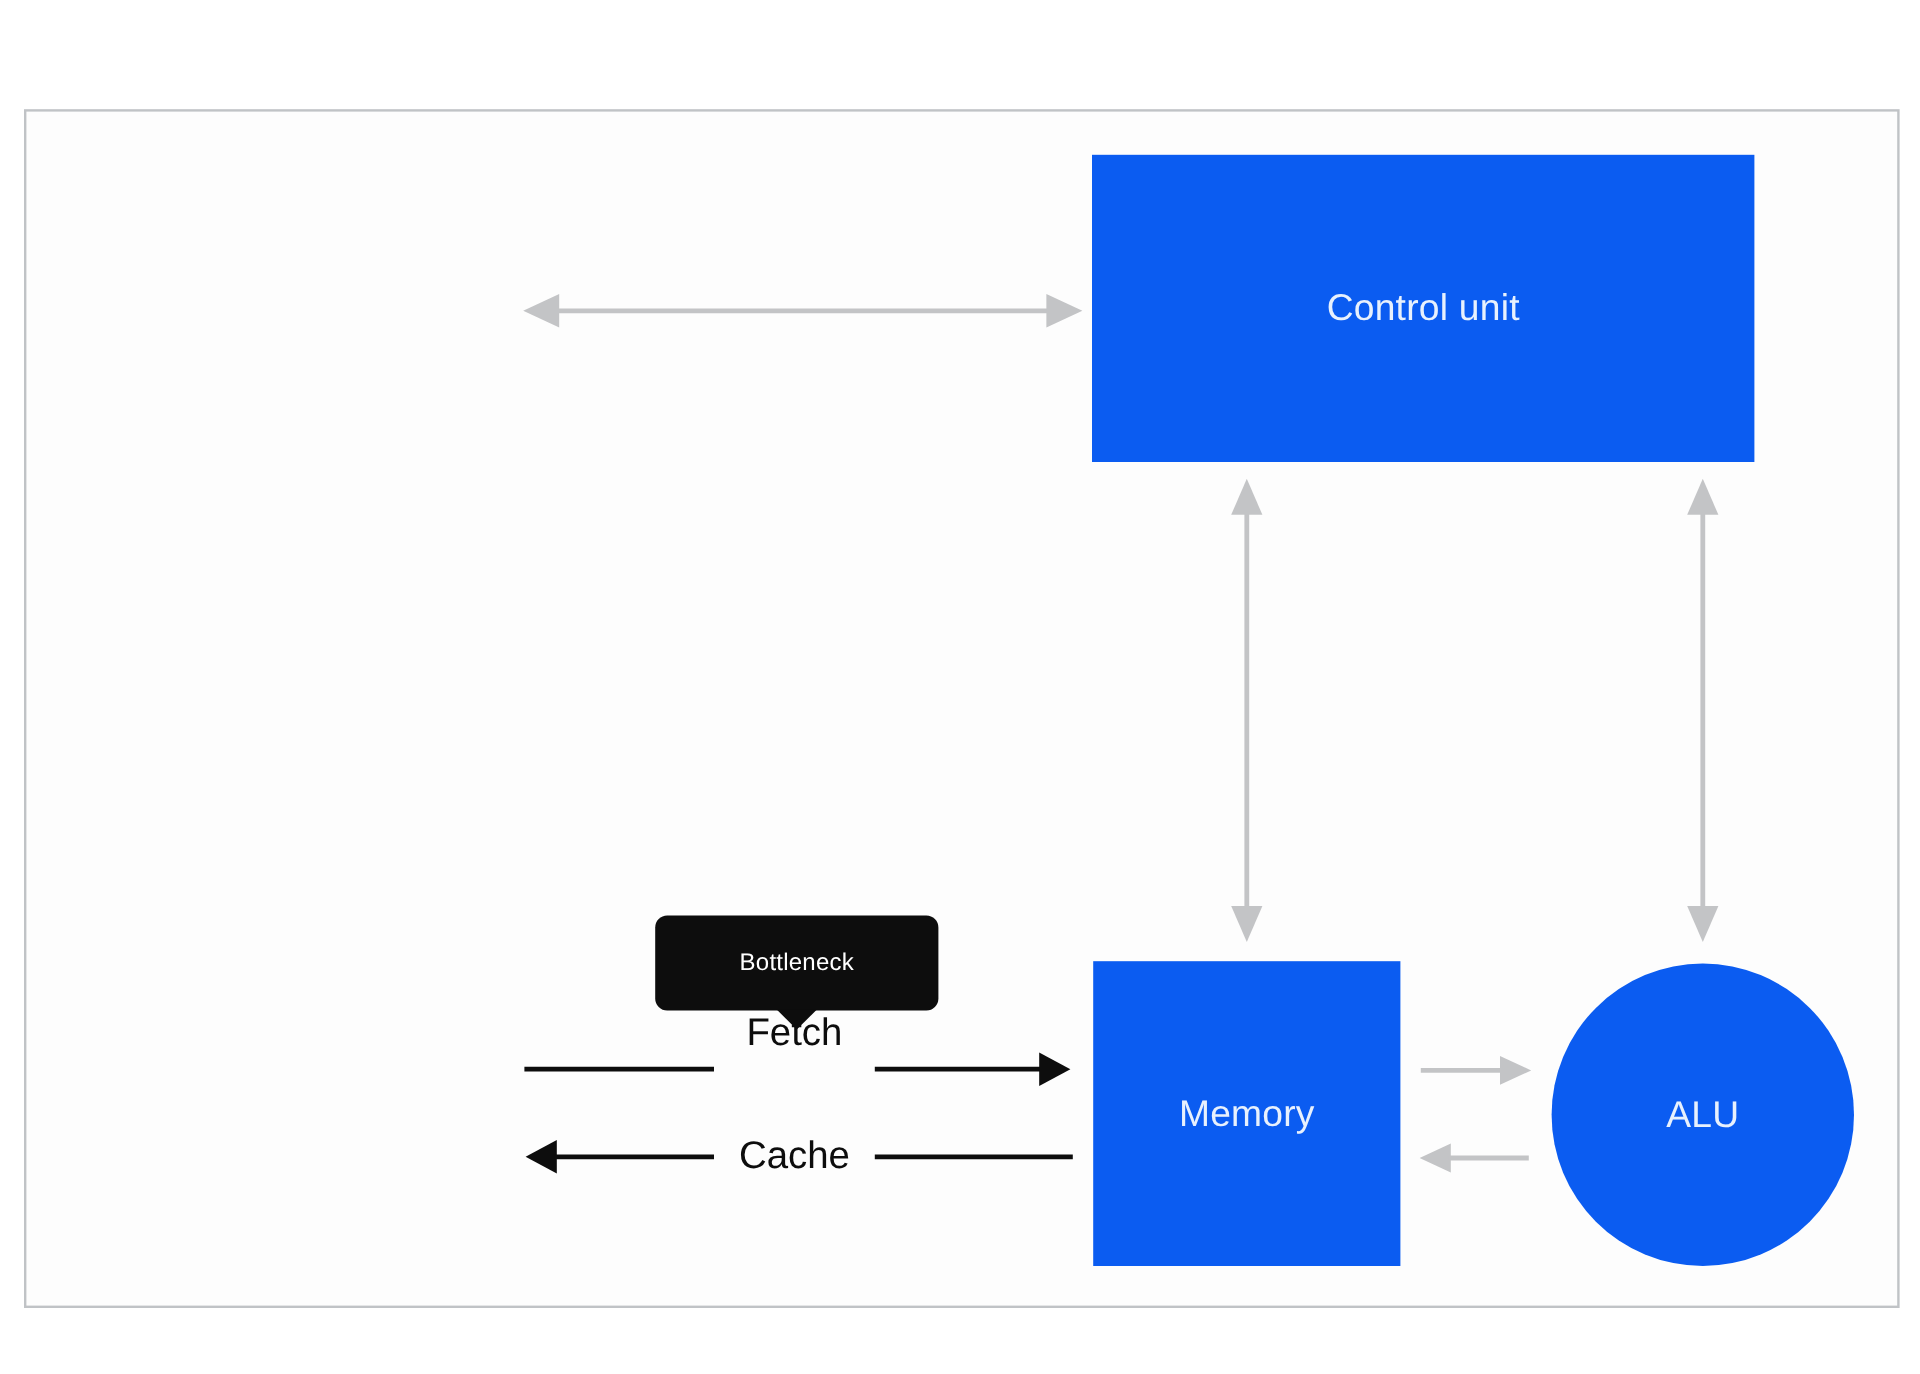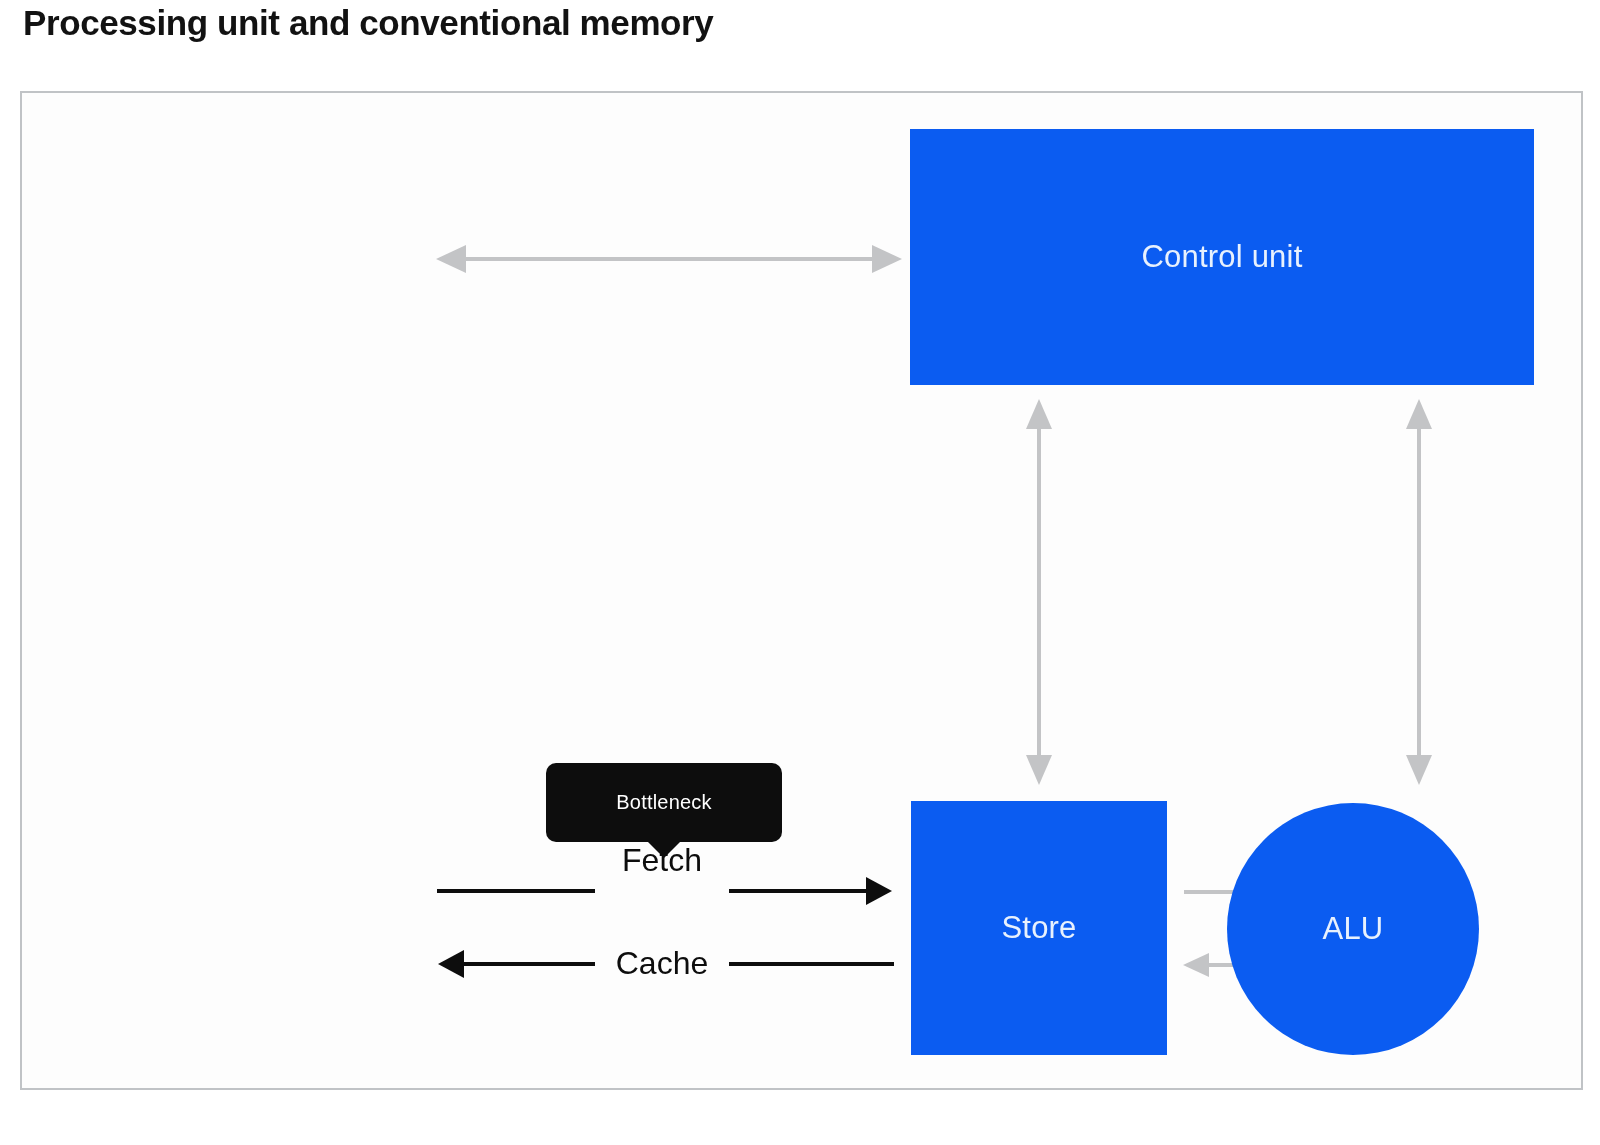--- a/index.html
+++ b/index.html
@@ -27,23 +27,23 @@
   }
   .arrow-layer{position:absolute;left:0;top:0;width:1563px;height:995px;}
   .node{
     position:absolute;background:var(--brand-blue);
     display:flex;align-items:center;justify-content:center;
   }
   .node span{
     font-size:31px;font-weight:400;color:var(--node-label);letter-spacing:0.2px;
   }
   .node-memory{left:36px;top:36px;width:362px;height:926px;}
-  .node-control-unit{left:888px;top:36px;width:624px;height:256px;}
+  .node-control-unit{left:888px;top:36px;width:552px;height:256px;}
   .node-cache{left:889px;top:708px;width:256px;height:254px;}
-  .node-alu{left:1205px;top:710px;width:252px;height:252px;border-radius:50%;}
+  .node-alu{left:1271px;top:710px;width:252px;height:252px;border-radius:50%;}
   .flow-label{
     position:absolute;transform:translate(-50%,-50%);
     font-size:32px;color:var(--ink-black);white-space:nowrap;
   }
   .flow-label-fetch{left:640px;top:767px;}
   .flow-label-store{left:640px;top:870px;}
   .callout{
     position:absolute;left:524px;top:670px;width:236px;height:79px;
     background:var(--ink-black);border-radius:10px;
     display:flex;align-items:center;justify-content:center;
@@ -58,21 +58,20 @@
   .gline{stroke:var(--arrow-gray);stroke-width:4;}
   .ghead{fill:var(--arrow-gray);}
   .bline{stroke:var(--ink-black);stroke-width:4;}
   .bhead{fill:var(--ink-black);}
 </style>
 </head>
 <body>
 
 <div class="page">
 
-  <h1 class="title">Processing unit and conventional memory</h1>
 
   <div class="canvas">
 
     <svg class="arrow-layer" viewBox="0 0 1563 995" xmlns="http://www.w3.org/2000/svg">
 
       <g>
         <line class="gline" x1="440" y1="166" x2="854" y2="166"></line>
         <polygon class="ghead" points="414,166 444,152 444,180"></polygon>
         <polygon class="ghead" points="880,166 850,152 850,180"></polygon>
       </g>
@@ -111,21 +110,21 @@
         <line class="gline" x1="1185" y1="872" x2="1252" y2="872"></line>
       </g>
     </svg>
 
 
     <div class="node node-control-unit">
       <span>Control unit</span>
     </div>
 
     <div class="node node-cache">
-      <span>Store</span>
+      <span>Memory</span>
     </div>
 
     <div class="node node-alu">
       <span>ALU</span>
     </div>
 
     <div class="callout">
       <span>Bottleneck</span>
     </div>
 

